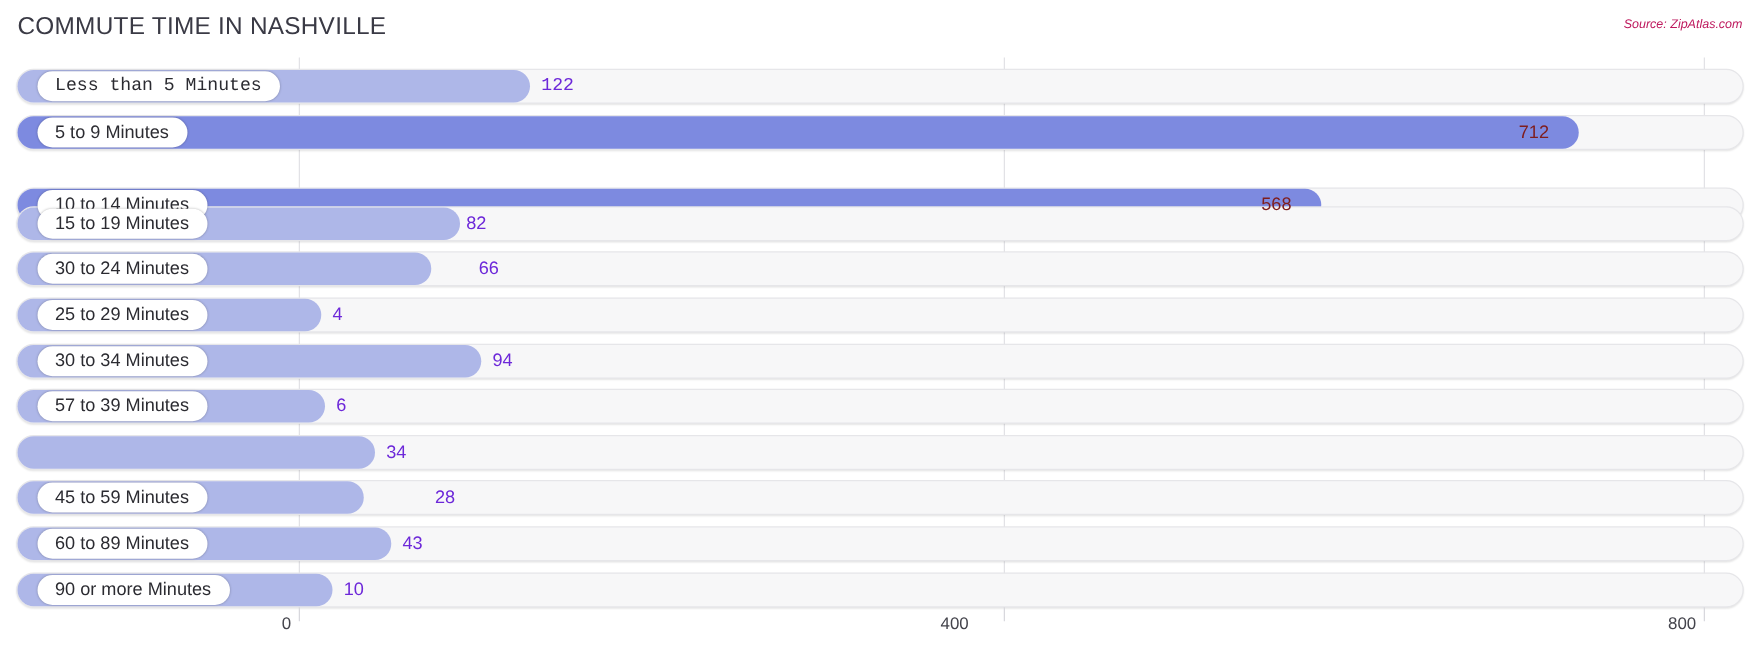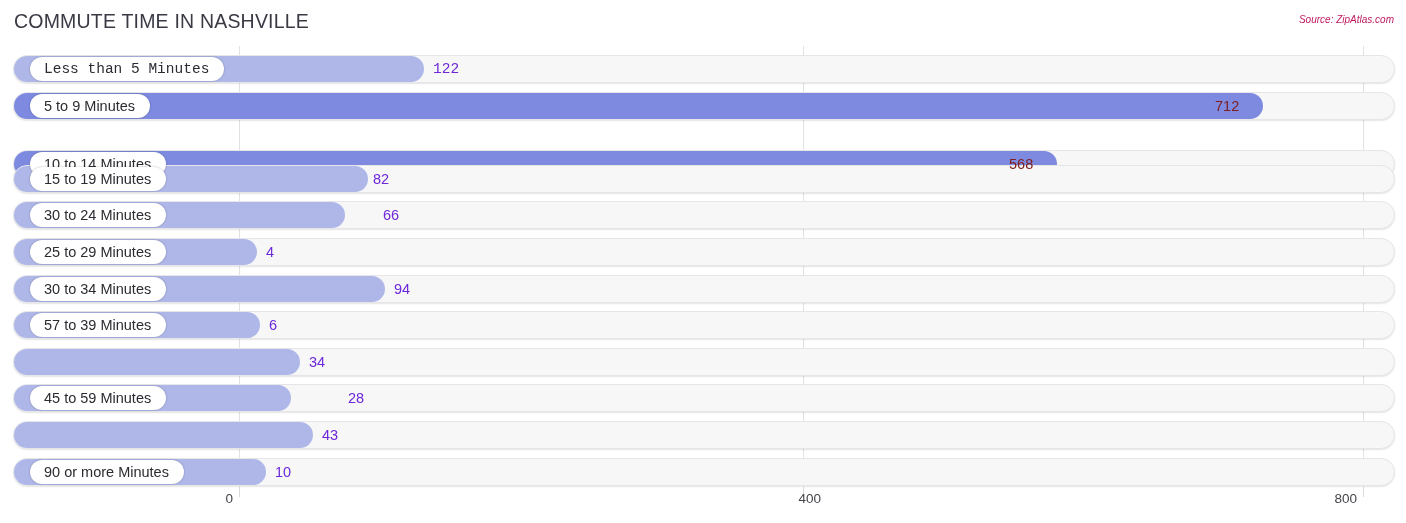--- a/index.html
+++ b/index.html
@@ -197,32 +197,33 @@
       </div>
       <div class="bar-row" style="top: 338.4px;">
         <div class="bar-track"></div>
         <div class="bar-fill" style="width: 277px;"></div>
         <div class="bar-label-pill">45 to 59 Minutes</div>
         <div class="bar-value outside" style="left: 287px; margin-left: 48px;">28</div>
       </div>
       <div class="bar-row" style="top: 375px;">
         <div class="bar-track"></div>
         <div class="bar-fill" style="width: 299px;"></div>
+        <div class="bar-label-pill">60 to 89 Minutes</div>
         <div class="bar-value outside" style="left: 309px;">43</div>
       </div>
       <div class="bar-row" style="top: 411.6px;">
         <div class="bar-track"></div>
         <div class="bar-fill" style="width: 252px;"></div>
         <div class="bar-label-pill">90 or more Minutes</div>
         <div class="bar-value outside" style="left: 262px;">10</div>
       </div>
     </div>
 
   <div id="axis-area">
       <div class="axis-tick-mark" style="left: 239px;"></div>
       <div class="axis-tick-label" style="left: 233px;">0</div>
       <div class="axis-tick-mark" style="left: 803px;"></div>
-      <div class="axis-tick-label" style="left: 821px;">400</div>
+      <div class="axis-tick-label" style="left: 775px;">400</div>
       <div class="axis-tick-mark" style="left: 1363px;"></div>
       <div class="axis-tick-label" style="left: 1357px;">800</div>
     </div>
 
 </div>
 
 </body></html>

